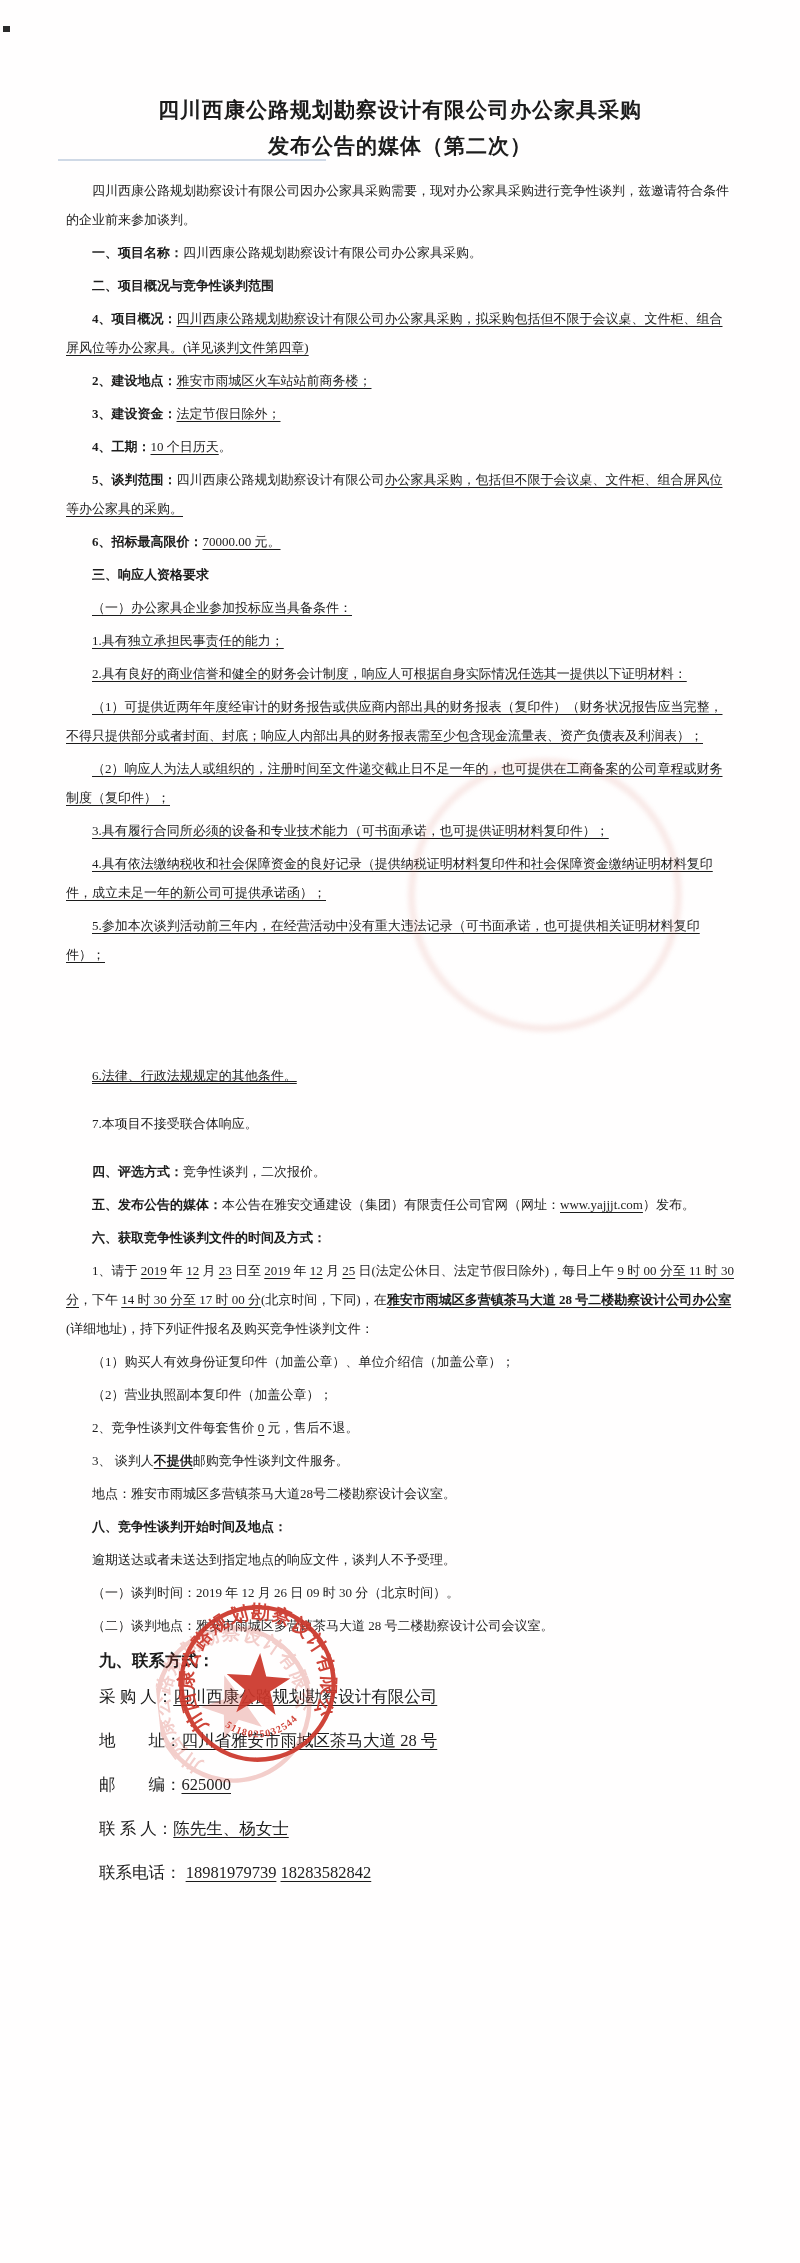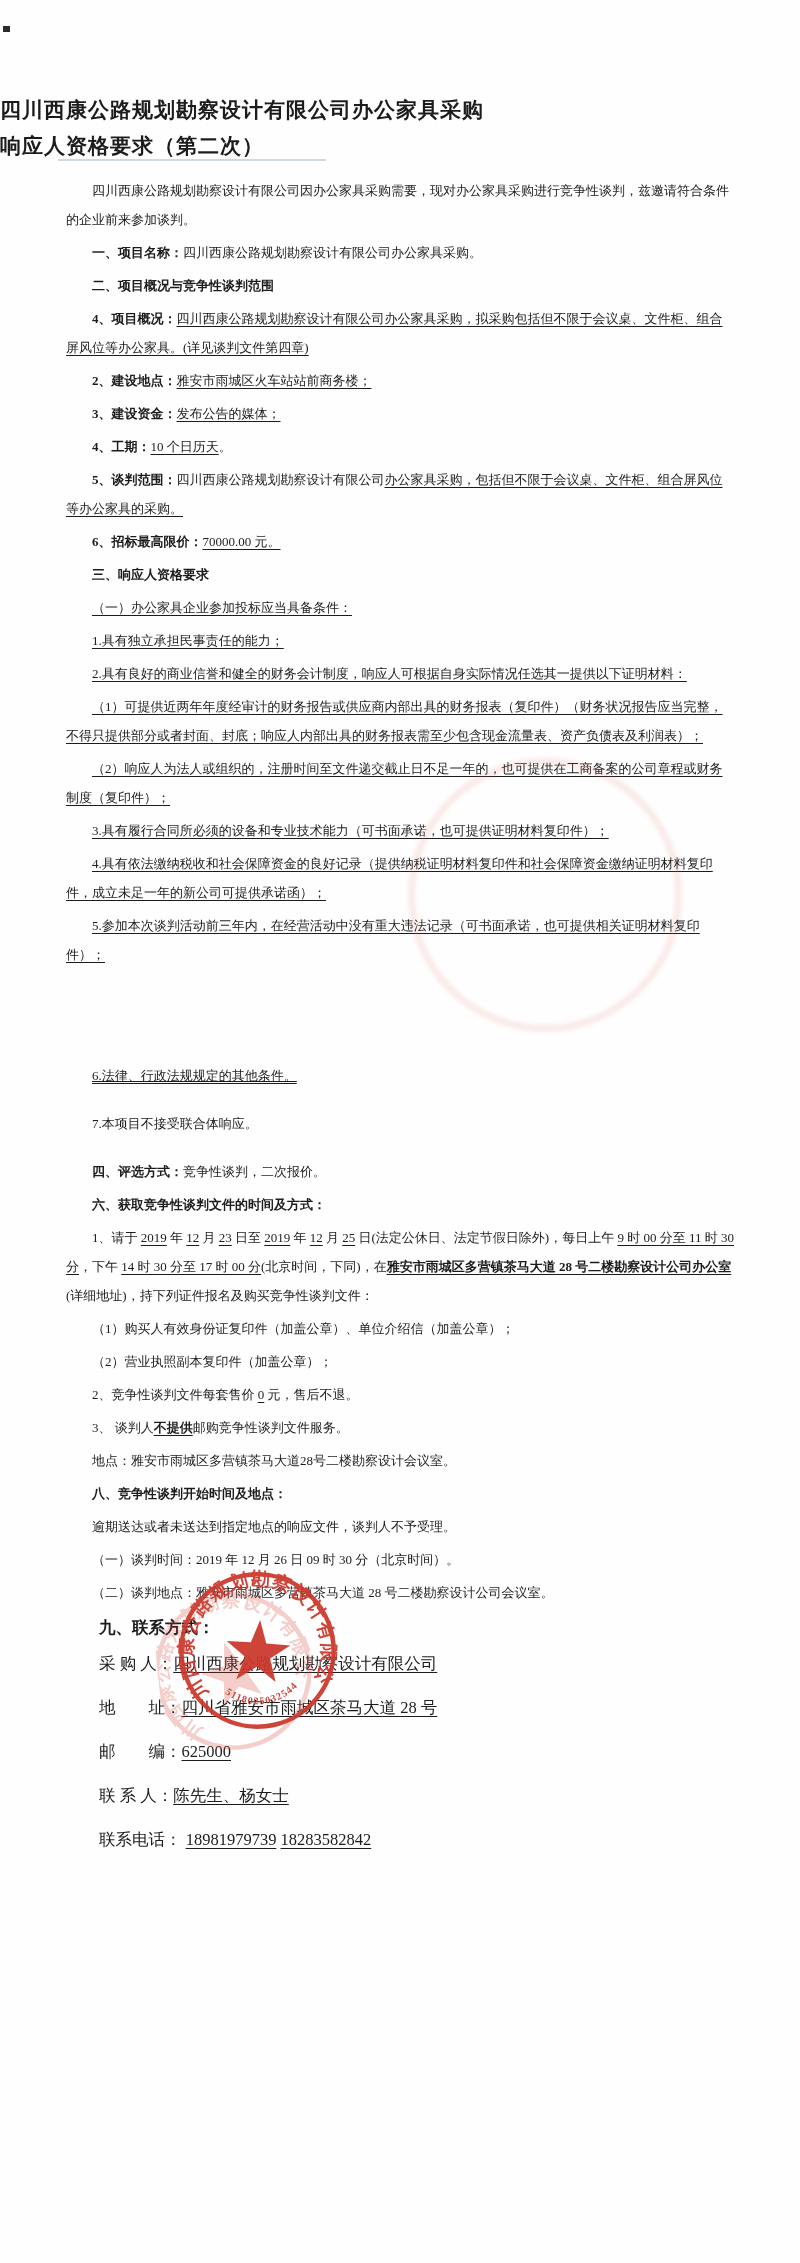--- a/index.html
+++ b/index.html
@@ -5,21 +5,21 @@
   html,body{margin:0;padding:0;background:#ffffff;}
   .page{
     position:relative;
     width:800px;height:2263px;
     background:#fffefe;
     overflow:hidden;
     font-family:"Liberation Serif","DejaVu Serif",serif;
     color:#1c1c1c;
   }
   .corner-mark{position:absolute;left:3px;top:26px;width:7px;height:6px;background:#2b2b2b;}
-  .titles{padding-top:92px;text-align:left;font-weight:700;font-size:21px;line-height:36px;letter-spacing:1px;}
+  .titles{padding-top:92px;text-align:center;font-weight:700;font-size:21px;line-height:36px;letter-spacing:1px;}
   .title-rule{position:absolute;left:58px;top:159px;width:268px;height:2px;background:#c7d2e2;opacity:.85;}
   .body-area{padding:8px 66px 0 66px;font-size:13px;line-height:29px;}
   .para{margin:4px 0 0 0;text-indent:2em;}
   .b{font-weight:700;}
   .u{text-decoration:underline;text-underline-offset:3px;}
   .gap-large{margin-top:92px;text-decoration:underline;}
   .gap-med{margin-top:19px;font-family:Liberation Serif, serif;}
   .contact-section{position:relative;padding:0 66px;font-size:16.5px;line-height:29px;}
   .contact-section .para{margin-top:6px;}
   .contact-section .para.contact{line-height:44px;margin-top:0;}
@@ -33,49 +33,50 @@
 </style>
 </head>
 <body>
 
 <div class="page">
 
   <div class="corner-mark"></div>
 
   <div class="titles">
     <div>四川西康公路规划勘察设计有限公司办公家具采购</div>
-    <div>响应人资格要求（第二次）</div>
+    <div>发布公告的媒体（第二次）</div>
   </div>
 
   <div class="title-rule"></div>
 
   <div class="bleed-arc"></div>
 
   <div class="body-area">
       <p class="para"><span>四川西康公路规划勘察设计有限公司因办公家具采购需要，现对办公家具采购进行竞争性谈判，兹邀请符合条件的企业前来参加谈判。</span></p>
       <p class="para"><span class="b">一、项目名称：</span><span>四川西康公路规划勘察设计有限公司办公家具采购。</span></p>
       <p class="para"><span class="b">二、项目概况与竞争性谈判范围</span></p>
       <p class="para"><span class="b">4、项目概况：</span><span class="u">四川西康公路规划勘察设计有限公司办公家具采购，拟采购包括但不限于会议桌、文件柜、组合屏风位等办公家具。(详见谈判文件第四章)</span></p>
       <p class="para"><span class="b">2、建设地点：</span><span class="u">雅安市雨城区火车站站前商务楼；</span></p>
-      <p class="para"><span class="b">3、建设资金：</span><span class="u">发布公告的媒体；</span></p>
+      <p class="para"><span class="b">3、建设资金：</span><span class="u">法定节假日除外；</span></p>
       <p class="para"><span class="b">4、工期：</span><span class="u">10 个日历天</span><span>。</span></p>
       <p class="para"><span class="b">5、谈判范围：</span><span>四川西康公路规划勘察设计有限公司</span><span class="u">办公家具采购，包括但不限于会议桌、文件柜、组合屏风位等办公家具的采购。</span></p>
       <p class="para"><span class="b">6、招标最高限价：</span><span class="u">70000.00 元。</span></p>
       <p class="para"><span class="b">三、响应人资格要求</span></p>
       <p class="para"><span class="u">（一）办公家具企业参加投标应当具备条件：</span></p>
       <p class="para"><span class="u">1.具有独立承担民事责任的能力；</span></p>
       <p class="para"><span class="u">2.具有良好的商业信誉和健全的财务会计制度，响应人可根据自身实际情况任选其一提供以下证明材料：</span></p>
       <p class="para"><span class="u">（1）可提供近两年年度经审计的财务报告或供应商内部出具的财务报表（复印件）（财务状况报告应当完整，不得只提供部分或者封面、封底；响应人内部出具的财务报表需至少包含现金流量表、资产负债表及利润表）；</span></p>
       <p class="para"><span class="u">（2）响应人为法人或组织的，注册时间至文件递交截止日不足一年的，也可提供在工商备案的公司章程或财务制度（复印件）；</span></p>
       <p class="para"><span class="u">3.具有履行合同所必须的设备和专业技术能力（可书面承诺，也可提供证明材料复印件）；</span></p>
       <p class="para"><span class="u">4.具有依法缴纳税收和社会保障资金的良好记录（提供纳税证明材料复印件和社会保障资金缴纳证明材料复印件，成立未足一年的新公司可提供承诺函）；</span></p>
       <p class="para"><span class="u">5.参加本次谈判活动前三年内，在经营活动中没有重大违法记录（可书面承诺，也可提供相关证明材料复印件）；</span></p>
       <p class="para gap-large"><span class="u">6.法律、行政法规规定的其他条件。</span></p>
       <p class="para gap-med"><span>7.本项目不接受联合体响应。</span></p>
       <p class="para gap-med"><span class="b">四、评选方式：</span><span>竞争性谈判，二次报价。</span></p>
+      <p class="para"><span class="b">五、发布公告的媒体：</span><span>本公告在雅安交通建设（集团）有限责任公司官网（网址：</span><span class="u">www.yajjjt.com</span><span>）发布。</span></p>
       <p class="para"><span class="b">六、获取竞争性谈判文件的时间及方式：</span></p>
       <p class="para"><span>1、请于 </span><span class="u">2019</span><span> 年 </span><span class="u">12</span><span> 月 </span><span class="u">23</span><span> 日至 </span><span class="u">2019</span><span> 年 </span><span class="u">12</span><span> 月 </span><span class="u">25</span><span> 日(法定公休日、法定节假日除外)，每日上午 </span><span class="u">9 时 00 分至 11 时 30 分</span><span>，下午 </span><span class="u">14 时 30 分至 17 时 00 分</span><span>(北京时间，下同)，在</span><span class="b u">雅安市雨城区多营镇茶马大道 28 号二楼勘察设计公司办公室</span><span>(详细地址)，持下列证件报名及购买竞争性谈判文件：</span></p>
       <p class="para"><span>（1）购买人有效身份证复印件（加盖公章）、单位介绍信（加盖公章）；</span></p>
       <p class="para"><span>（2）营业执照副本复印件（加盖公章）；</span></p>
       <p class="para"><span>2、竞争性谈判文件每套售价 </span><span class="u">0</span><span> 元，售后不退。</span></p>
       <p class="para"><span>3、 谈判人</span><span class="b u">不提供</span><span>邮购竞争性谈判文件服务。</span></p>
       <p class="para"><span>地点：雅安市雨城区多营镇茶马大道28号二楼勘察设计会议室。</span></p>
       <p class="para"><span class="b">八、竞争性谈判开始时间及地点：</span></p>
       <p class="para"><span>逾期送达或者未送达到指定地点的响应文件，谈判人不予受理。</span></p>
       <p class="para"><span>（一）谈判时间：2019 年 12 月 26 日 09 时 30 分（北京时间）。</span></p>

